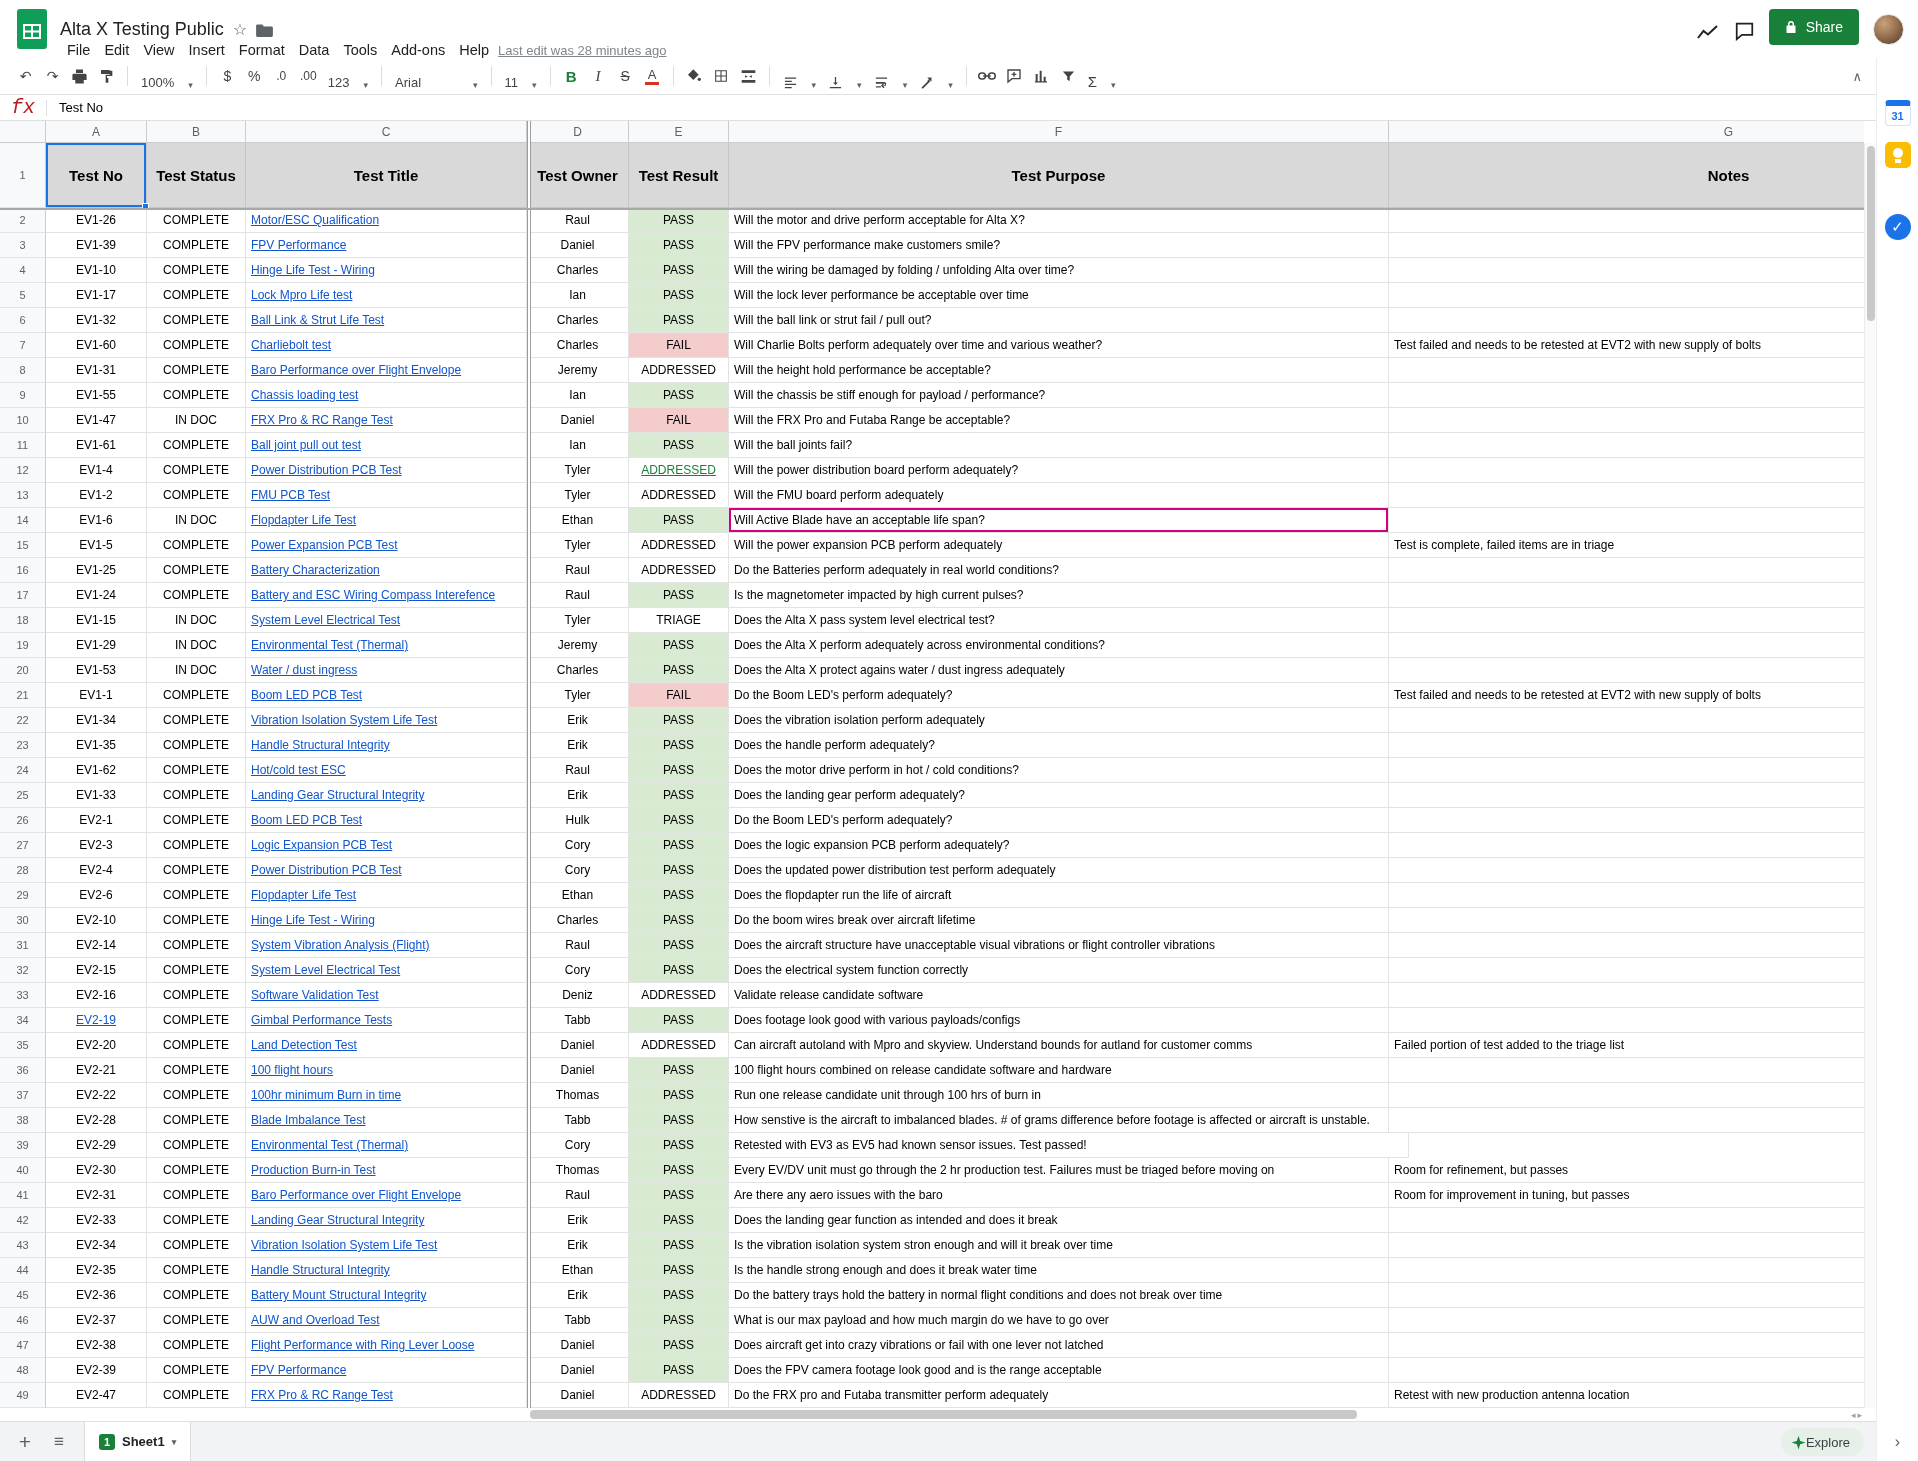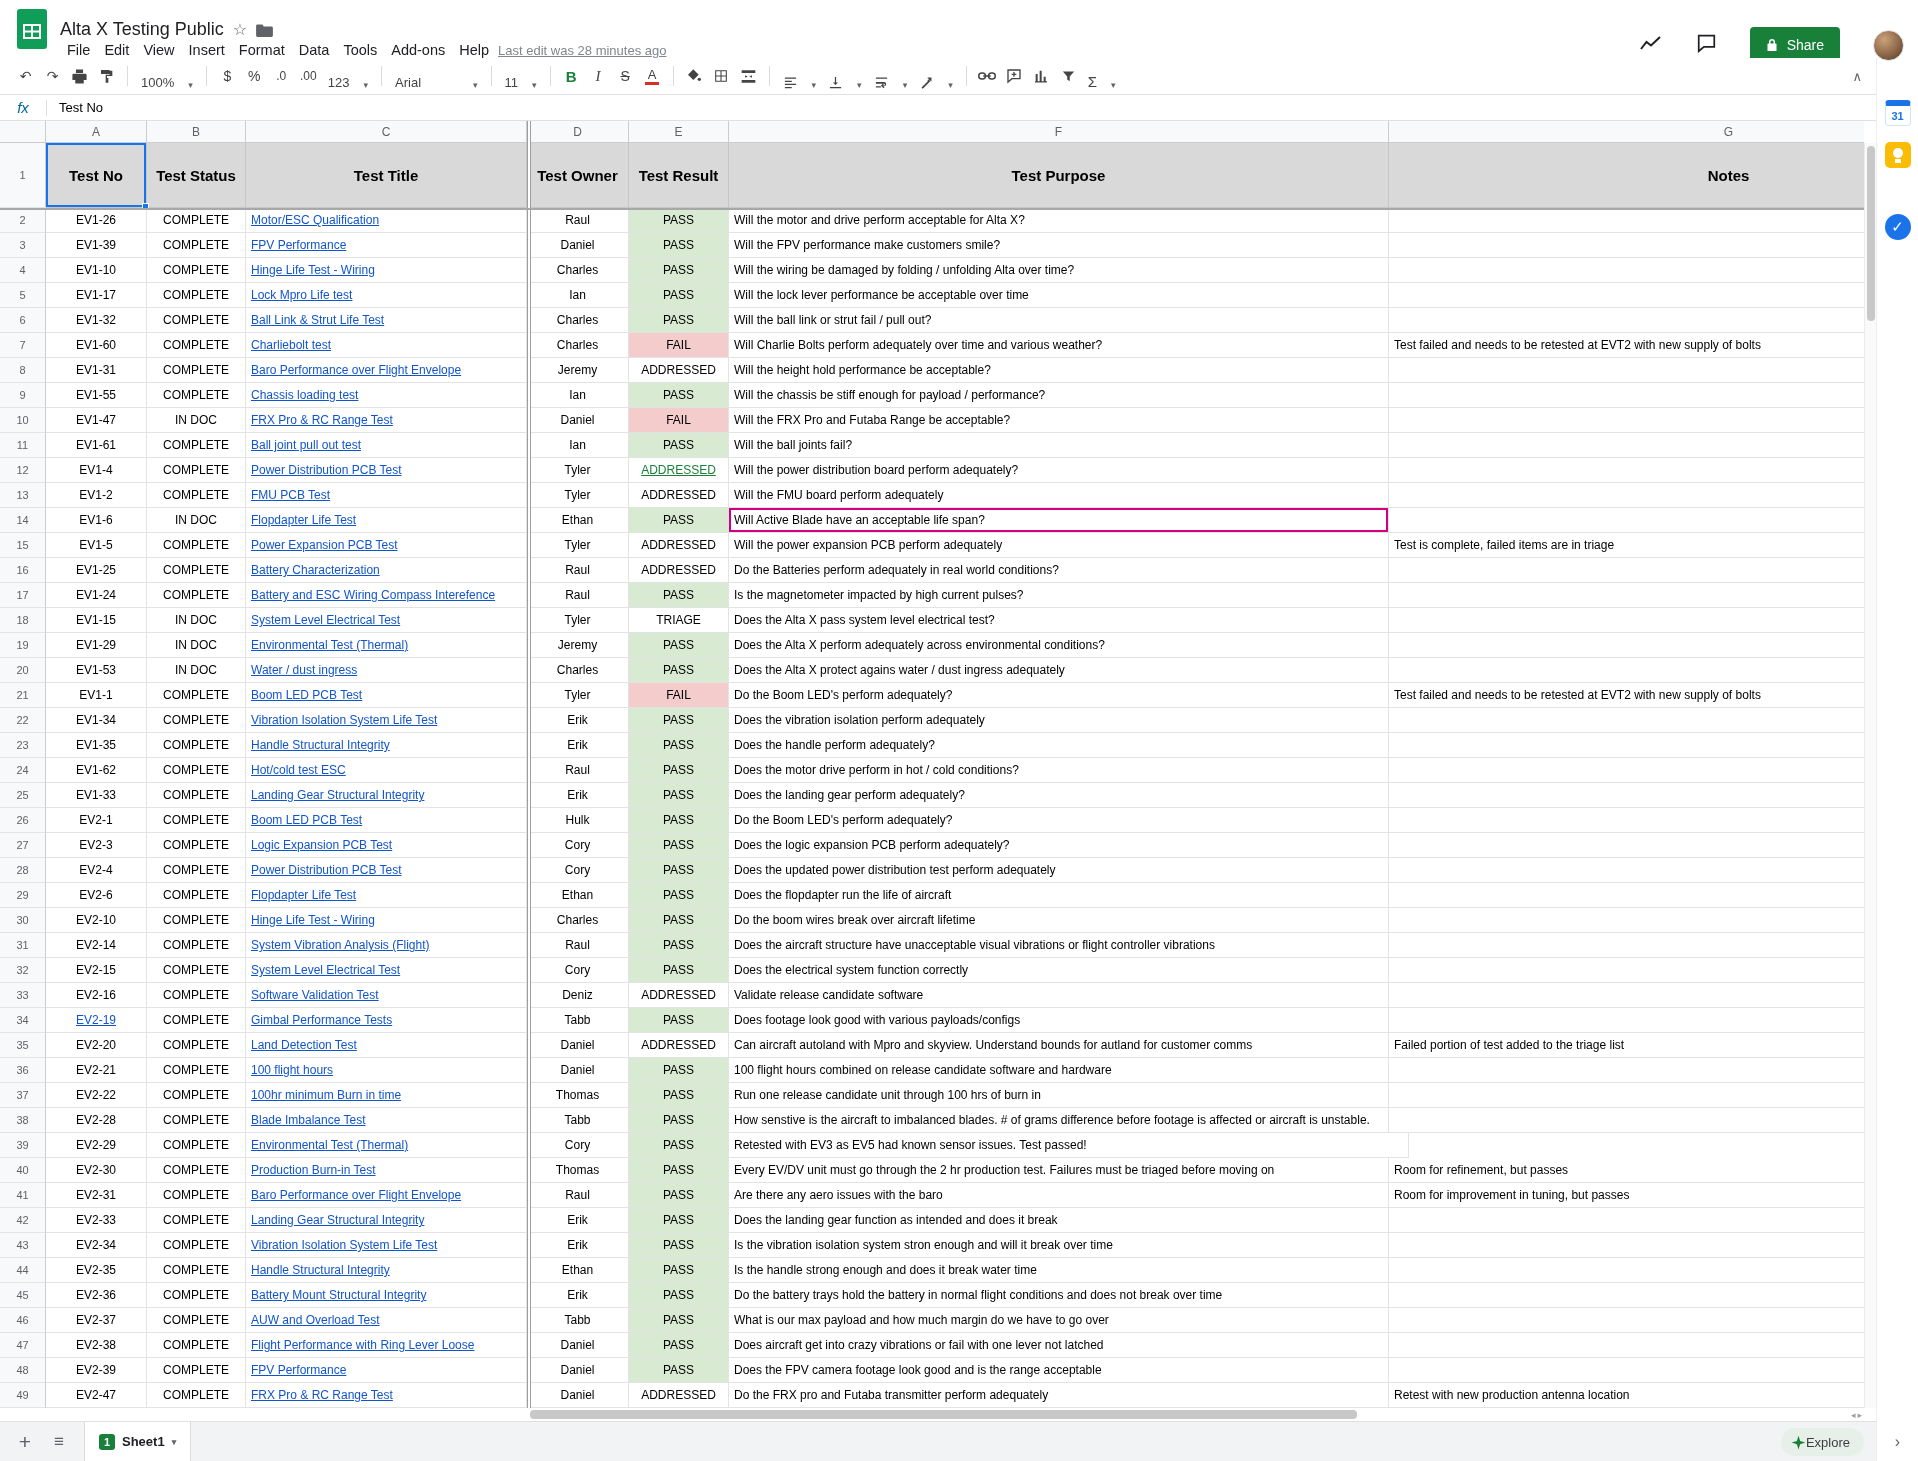--- a/index.html
+++ b/index.html
@@ -10,21 +10,21 @@
   
   .titlebar{height:58px;display:flex;align-items:stretch;position:relative;background:#fff}
   .logo{width:32px;height:42px;margin:8px 12px 0 16px;flex:none}
   .doc-head{display:flex;flex-direction:column;padding-top:19px}
   .title-line{display:flex;align-items:center;gap:9px;height:26px}
   .doc-title{font-size:18px;color:#202124}
   .title-ico{color:#5f6368;font-size:16px;display:flex;align-items:center}
   .menu-line{display:flex;align-items:center;height:26px}
   .menu-item{font-size:14.5px;padding:2px 7px;border-radius:3px;color:#202124;cursor:default}
   .last-edit{margin-left:2px;font-size:13px;color:#80868b;text-decoration:underline}
-  .top-right{position:absolute;right:14px;top:27px;display:flex;align-items:center;gap:33px}
+  .top-right{position:absolute;right:14px;top:9px;display:flex;align-items:flex-end;gap:14px}
   .share-btn{background:#188038;color:#fff;height:36px;padding:0 16px;border:none;border-radius:4px;
     display:flex;align-items:center;gap:9px;font-size:14px;font-family:inherit}
   .avatar{width:31px;height:31px;border-radius:50%;
     background:radial-gradient(circle at 35% 30%,#caa27b 0%,#8d6748 55%,#4e3a28 100%);
     border:1px solid #e0e0e0}
 
   
   .body{flex:1;display:flex;min-height:0}
   .left-col{flex:1;display:flex;flex-direction:column;min-width:0}
   .rail{width:42px;border-left:1px solid #eceff1;display:flex;flex-direction:column;align-items:center;
@@ -51,22 +51,22 @@
   .bold-b{font-weight:bold;color:#188038;font-size:15px}
   .italic-i{font-style:italic;font-family:"Liberation Serif",serif;font-size:15px}
   .strike-s{text-decoration:line-through;font-size:14px}
   .acolor{display:flex;flex-direction:column;align-items:center;line-height:13px;font-size:13px}
   .acolor .bar{width:14px;height:3px;background:#d93025;margin-top:1px}
   .sigma{font-size:15px}
   .collapse-btn{position:absolute;right:14px;color:#5f6368;font-size:13px}
 
   
   .fbar{height:26px;border-bottom:1px solid #e0e0e0;display:flex;align-items:center;background:#fff}
-  .fx{width:46px;text-align:center;font-style:italic;color:#0369a1;
-    font-family:Liberation Sans, sans-serif;font-size:15px;flex:none}
+  .fx{width:46px;text-align:center;font-style:italic;color:#b91c1c;
+    font-family:Liberation Mono, monospace;font-size:20px;flex:none}
   .fsep{width:1px;height:16px;background:#e0e0e0;flex:none}
   .fval{padding-left:12px;font-size:13px;color:#000;flex:1}
 
   
   .gridwrap{flex:1;position:relative;overflow:hidden;background:#fff;min-height:0}
   .colstrip{position:absolute;top:0;left:0;right:12px;height:22px;display:flex;overflow:hidden;background:#f8f9fa}
   .corner{width:46px;flex:none;background:#f8f9fa;border-right:1px solid #c9ccd1;border-bottom:1px solid #c9ccd1}
   .colhdr{flex:none;display:flex;align-items:center;justify-content:center;font-size:12px;color:#5f6368;
     background:#f8f9fa;border-right:1px solid #c9ccd1;border-bottom:1px solid #c9ccd1}
   .rowsarea{position:absolute;top:22px;left:0;right:12px;bottom:13px;overflow:hidden}

